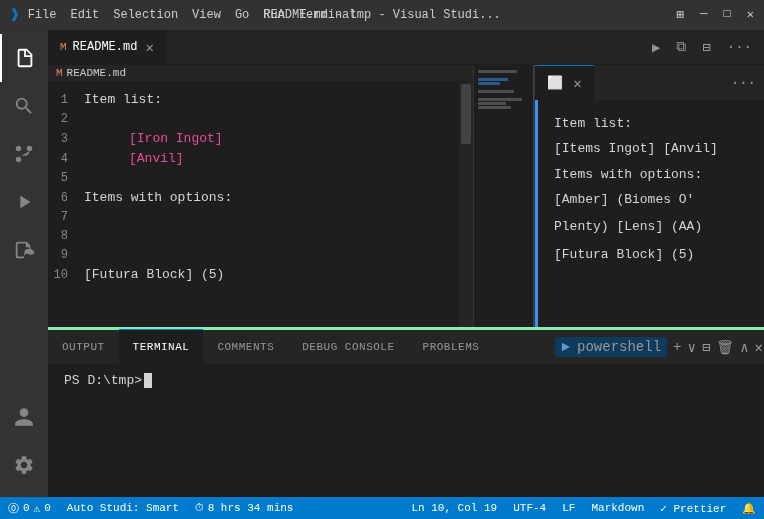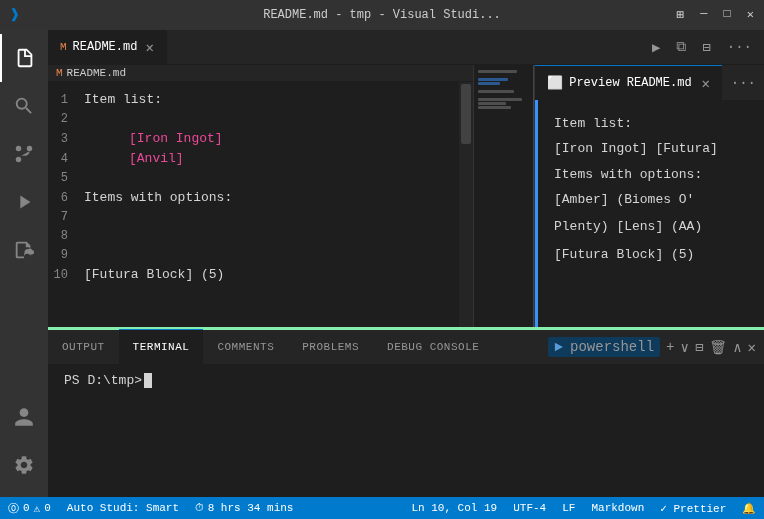--- a/index.html
+++ b/index.html
@@ -339,21 +339,21 @@
     }
     .panel-tab.active {
       color: #ffffff;
       border-top: 1px solid #007acc;
       background: #1e1e1e;
     }
     #panel-actions {
       margin-left: auto;
       display: flex;
       align-items: center;
-      padding-right: 8px;
+      padding-right: 1px;
       gap: 6px;
       height: 100%;
     }
     #panel-actions span {
       color: #969696;
       font-size: 14px;
       cursor: pointer;
     }
     #terminal-content {
       flex: 1;
@@ -418,20 +418,29 @@
       width: 3px;
       background: #3794ff;
     }
   </style>
 </head>
 <body>
 
 <div id="title-bar">
   <div id="title-bar-left">
     <span id="title-bar-logo" style="color:#007acc;font-weight:bold;font-size:16px;">❱</span>
+    <div id="title-bar-menu">
+      <span>File</span>
+      <span>Edit</span>
+      <span>Selection</span>
+      <span>View</span>
+      <span>Go</span>
+      <span>Run</span>
+      <span>Terminal</span>
+    </div>
   </div>
   <div id="title-bar-title">README.md - tmp - Visual Studi...</div>
   <div id="title-bar-controls">
     <span style="font-size:13px;">⊞</span>
     <span>─</span>
     <span>□</span>
     <span>✕</span>
   </div>
 </div>
 
@@ -562,49 +571,48 @@
           <div class="minimap-line" style="width:60%;background:#a0a0a060;"></div>
         </div>
       </div>
 
       <div id="editor-divider"></div>
 
       <div id="preview-pane">
         <div id="preview-tab-bar">
           <div class="preview-tab">
             <span class="preview-tab-icon">⬜</span>
-            <span>Preview README.md</span>
             <span style="margin-left:4px;color:#969696;font-size:14px;">✕</span>
           </div>
           <div id="preview-tab-actions">
             <span>···</span>
           </div>
         </div>
         <div id="preview-content-wrapper">
           <div id="preview-blue-line"></div>
           <div id="preview-content" style="padding-left:16px;">
             <div class="preview-heading">Item list:</div>
-            <div class="preview-text">[Iron Ingot] [Futura]</div>
+            <div class="preview-text">[Items Ingot] [Anvil]</div>
             <div class="preview-heading">Items with options:</div>
             <div class="preview-text">[Amber] (Biomes O'</div>
             <div class="preview-text">Plenty) [Lens] (AA)</div>
             <div class="preview-text">[Futura Block] (5)</div>
           </div>
         </div>
       </div>
 
     </div>
 
     <div id="bottom-panel">
       <div id="panel-tabs">
         <div class="panel-tab">OUTPUT</div>
         <div class="panel-tab active">TERMINAL</div>
         <div class="panel-tab">COMMENTS</div>
+        <div class="panel-tab">DEBUG CONSOLE</div>
         <div class="panel-tab">PROBLEMS</div>
-        <div class="panel-tab">DEBUG CONSOLE</div>
         <div id="panel-actions">
           <span style="font-size:12px;color:#d4d4d4;background:#0e3a5c;padding:2px 6px;border-radius:2px;">
             <span style="color:#569cd6;">►</span>
             <span>powershell</span>
           </span>
           <span>+</span>
           <span>∨</span>
           <span>⊟</span>
           <span>🗑</span>
           <span>∧</span>

